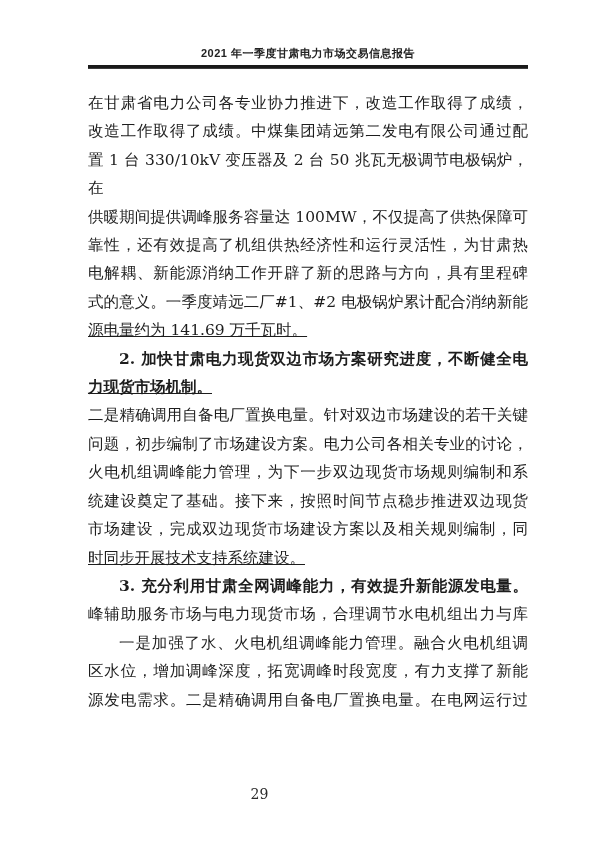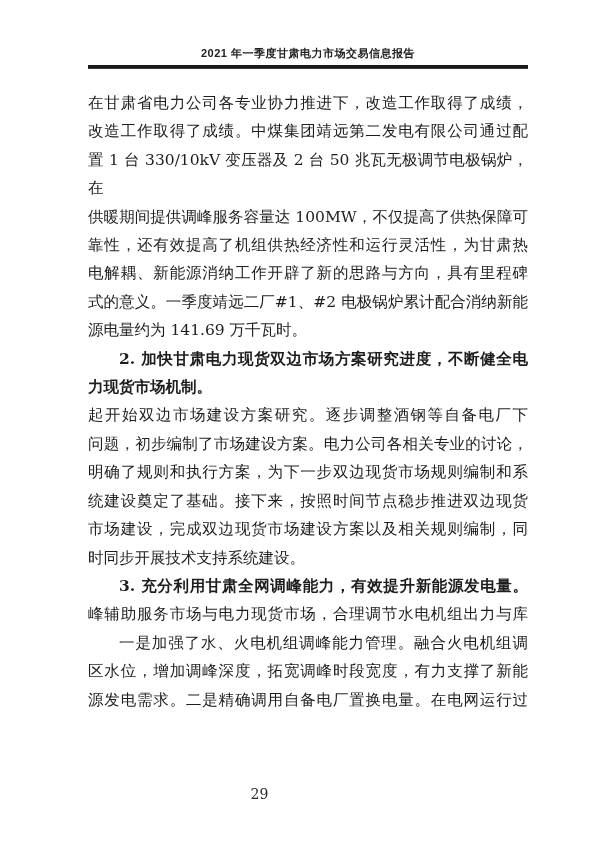--- a/index.html
+++ b/index.html
@@ -45,20 +45,21 @@
     font-size: 15.5px;
     line-height: 28.4px;
     color: #1d1d1d;
   }
   .ln {
     text-align: justify;
     text-align-last: justify;
   }
   .ln.last {
     text-align-last: left;
+    text-decoration: underline;
   }
   .ind { text-indent: 2em; }
   .bold { font-weight: 700; }
   
   .page-number {
     position: absolute;
     top: 786px;
     left: 0;
     width: 519px;
     text-align: center;
@@ -87,23 +88,23 @@
       <div class="ln">式的意义。一季度靖远二厂#1、#2 电极锅炉累计配合消纳新能</div>
       <div class="ln last">源电量约为 141.69 万千瓦时。</div>
     </div>
 
     <div class="bold">
       <div class="ln ind">2. 加快甘肃电力现货双边市场方案研究进度，不断健全电</div>
       <div class="ln last">力现货市场机制。</div>
     </div>
 
     <div>
-      <div class="ln">起开始双边市场建设方案研究。逐步调整酒钢等自备电厂下</div>
+      <div class="ln">二是精确调用自备电厂置换电量。针对双边市场建设的若干关键</div>
       <div class="ln">问题，初步编制了市场建设方案。电力公司各相关专业的讨论，</div>
-      <div class="ln">明确了规则和执行方案，为下一步双边现货市场规则编制和系</div>
+      <div class="ln">火电机组调峰能力管理，为下一步双边现货市场规则编制和系</div>
       <div class="ln">统建设奠定了基础。接下来，按照时间节点稳步推进双边现货</div>
       <div class="ln">市场建设，完成双边现货市场建设方案以及相关规则编制，同</div>
       <div class="ln last">时同步开展技术支持系统建设。</div>
     </div>
 
     <div class="bold">
       <div class="ln ind">3. 充分利用甘肃全网调峰能力，有效提升新能源发电量。</div>
     </div>
 
     <div>

